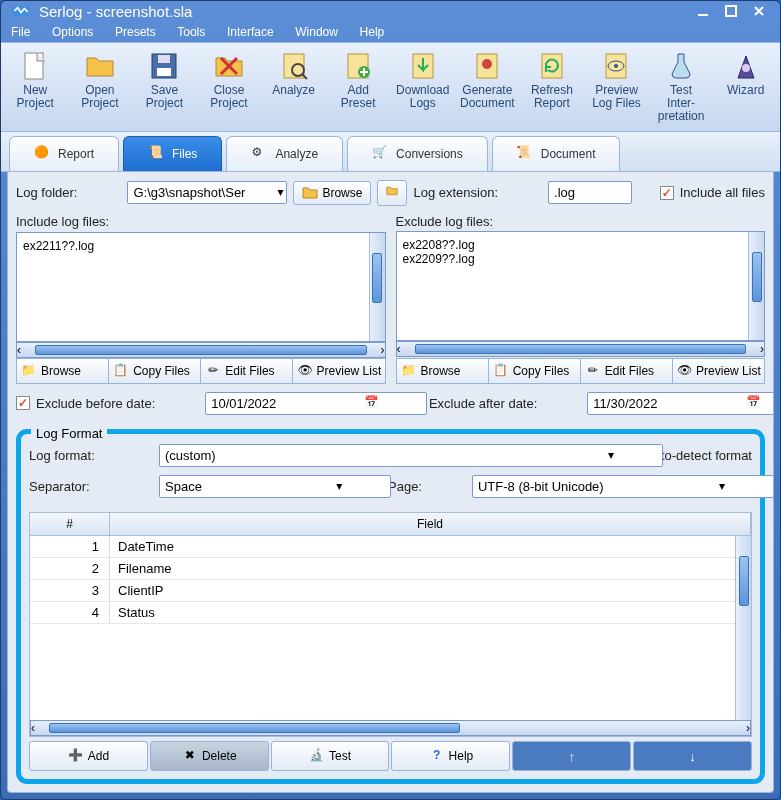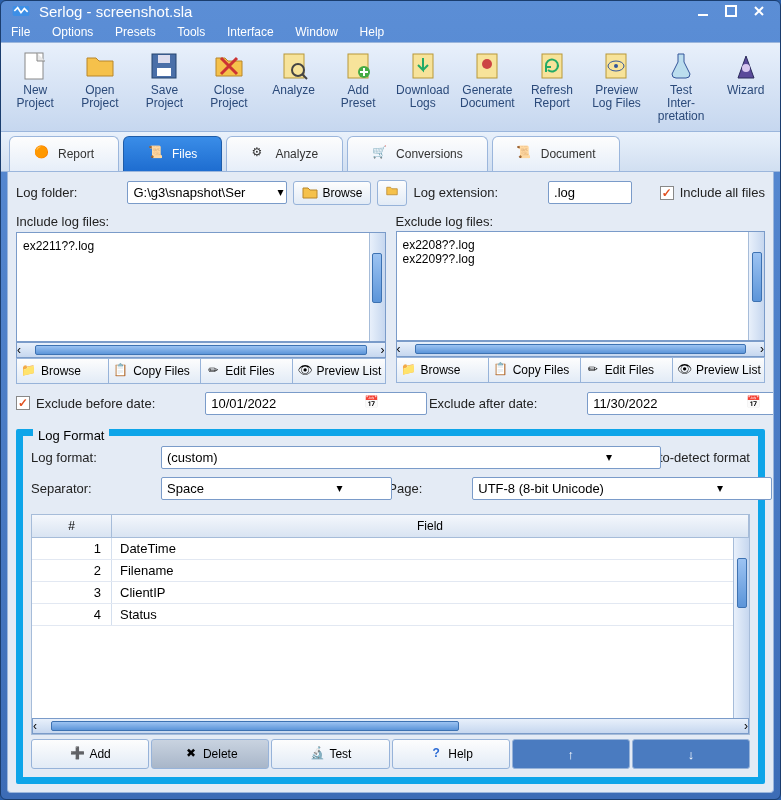--- a/index.html
+++ b/index.html
@@ -29,29 +29,29 @@
 
 .row { display: flex; align-items: center; gap: 6px; margin-bottom: 8px; }
 .lbl { font-size: 13px; color: #222; }
 input[type=text], select { border: 1px solid #7a9bc9; background: #fff; padding: 3px 5px; font-size: 13px; border-radius: 2px; margin-left: 44px; }
 .btn { background: linear-gradient(#fdfdfd,#e2ebf6); border: 1px solid #97b3d9; border-radius: 3px; padding: 3px 8px; font-size: 12px; cursor: pointer; display: flex; align-items: center; gap: 4px; }
 .iconbtn { width: 30px; height: 26px; }
 .chk { width: 14px; height: 14px; border: 1px solid #888; background: #fff; display: inline-flex; align-items:center; justify-content:center; cursor:pointer; }
 .chk.checked::after { content:"✓"; color:#e05020; font-size:12px; font-weight:bold; }
 
 .twocol { display: flex; gap: 10px; }
-.col { flex: 1; display: flex; flex-direction: column; }
+.col { flex: 1; display: flex; flex-direction: column; justify-content: space-between; }
 .listbox { background: #fff; border: 1px solid #7a9bc9; height: 110px; overflow: auto; padding: 6px; position: relative; font-size: 13px; }
 .hscroll { height: 16px; border: 1px solid #7a9bc9; background: linear-gradient(#e8f0fb,#c6d7ef); display:flex; align-items:center; }
 .hscroll .thumb { height:10px; background: linear-gradient(#9cc3f2,#5c95d9); border:1px solid #3d72b2; border-radius:2px; margin:0 14px; flex:1; }
 .btnrow { display: flex; }
 .btnrow .btn { flex: 1; border-radius: 0; border-right: none; justify-content: flex-start; padding: 4px 4px; font-size: 12px; white-space: nowrap; overflow: hidden; }
 .btnrow .btn:last-child { border-right: 1px solid #97b3d9; }
 
-.fieldset { border: 7px solid #0ea5e9; border-radius: 2px; padding: 10px 8px 8px; margin-top: 6px; position: relative; flex: 1; display:flex; flex-direction:column; }
+.fieldset { border: 5px solid #0ea5e9; border-radius: 11px; padding: 10px 8px 8px; margin-top: 6px; position: relative; flex: 1; display:flex; flex-direction:column; }
 .fieldset .legend { position: absolute; top: -8px; left: 10px; background: #e4ebf5; padding: 0 5px; font-size: 13px; }
 
 .fieldtable { flex:1; border: 1px solid #a6bcd9; background: #fff; margin-top: 6px; display:flex; flex-direction:column; overflow:hidden; }
 .ftheader { display: flex; background: linear-gradient(#f4f7fc,#d9e4f2); border-bottom: 1px solid #a6bcd9; }
 .ftheader div { padding: 4px 8px; border-right: 1px solid #a6bcd9; font-size: 12px; }
 .fth-num { width: 80px; text-align: center; }
 .fth-field { flex: 1; text-align: center; }
 .ftrow { display: flex; border-bottom: 1px solid #e2e8f2; }
 .ftrow .num { width: 80px; text-align: right; padding: 3px 10px; font-size: 13px; border-right: 1px solid #d4dfee; }
 .ftrow .val { flex: 1; padding: 3px 8px; font-size: 13px; }

